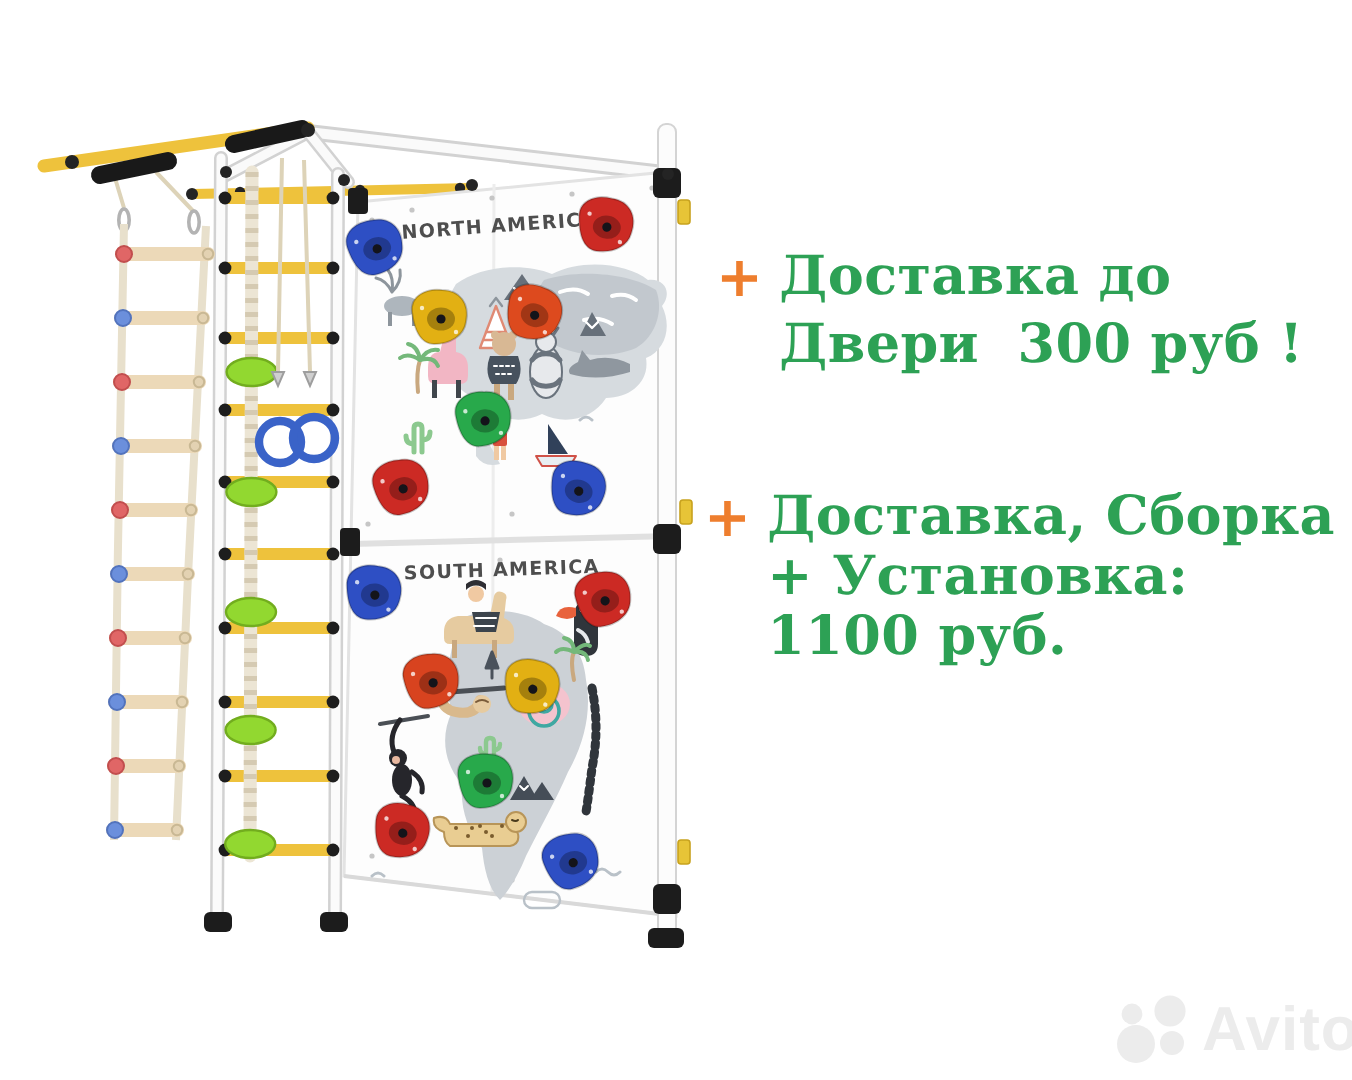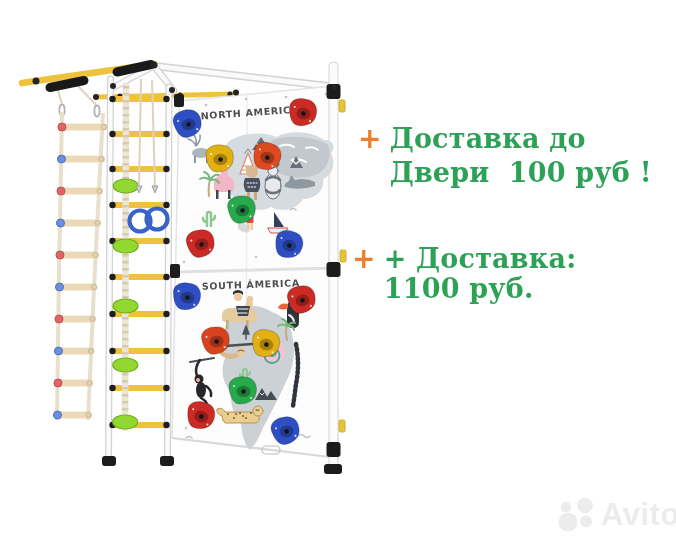--- a/index.html
+++ b/index.html
@@ -440,28 +440,29 @@
       <circle cx="236" cy="92.5" r="3" fill="#242424"></circle>
       <circle cx="96" cy="97" r="3" fill="#242424"></circle>
       <circle cx="334" cy="87" r="3" fill="#242424"></circle>
     </g>
   </svg>
 
   <div class="promo promo1" style="color: rgb(45, 161, 85);">
     <span class="bullet" style="color: rgb(238, 126, 46);">+</span>
     <span class="plines">
       <span>Доставка до</span>
-      <span>Двери  100 руб !</span>
+      <span>Двери  300 руб !</span>
     </span>
   </div>
 
   <div class="promo promo2" style="color: rgb(45, 161, 85);">
     <span class="bullet" style="color: rgb(238, 126, 46);">+</span>
     <span class="plines">
-      <span>+ Доставка:</span>
+      <span>Доставка, Сборка</span>
+      <span>+ Установка:</span>
       <span>1100 руб.</span>
     </span>
   </div>
 
   <div class="watermark">
     <svg width="42" height="38" viewBox="0 0 42 38">
       <circle cx="10" cy="11" r="5.2" fill="#ececec"></circle>
       <circle cx="29" cy="9.5" r="7.8" fill="#ececec"></circle>
       <circle cx="12" cy="26" r="9.5" fill="#ececec"></circle>
       <circle cx="30" cy="25.5" r="6" fill="#ececec"></circle>

